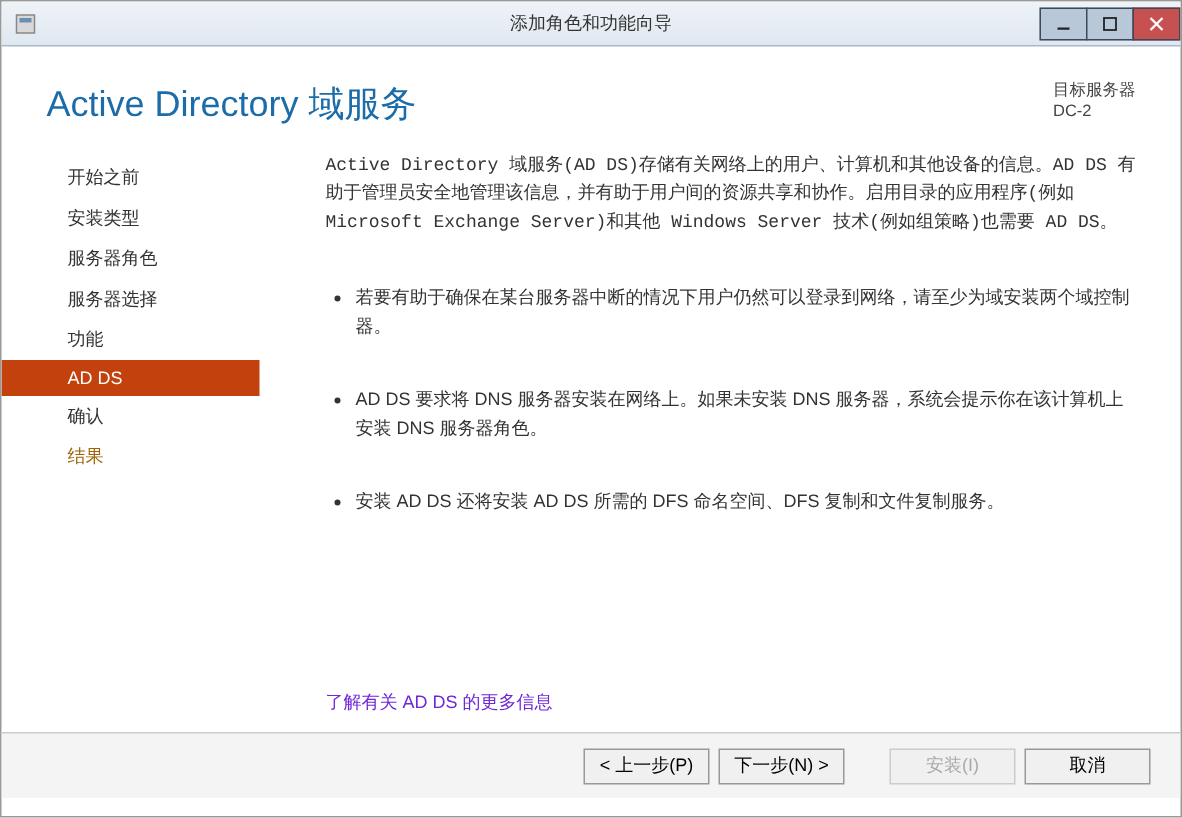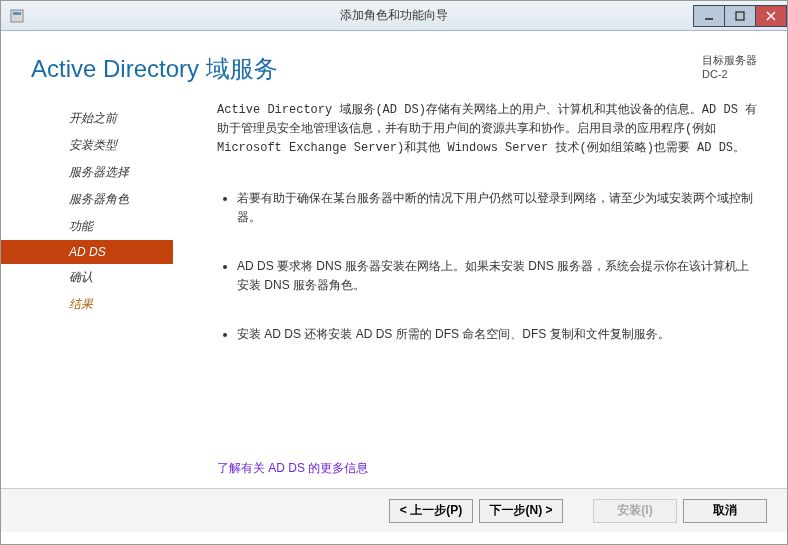--- a/index.html
+++ b/index.html
@@ -72,25 +72,24 @@
   }
   .content {
     display: flex;
     height: 395px;
   }
   .sidebar {
     width: 172px;
     padding-top: 12px;
   }
   .sidebar-item {
-    padding: 5px 0 5px 68px;
+    padding: 5px 0 5px 44px;
     font-size: 12px;
     color: #333;
     cursor: pointer;
-    font-style: italic;
   }
   .sidebar-item.selected {
     background: #c2410c;
     color: #fff;
   }
   .sidebar-item.disabled {
     color: #a16207;
   }
   .main {
     flex: 1;
@@ -120,21 +119,20 @@
     background: #f4f4f4;
   }
   .footer-btn {
     min-width: 84px;
     height: 24px;
     font-size: 12px;
     background: #f0f0f0;
     border: 1px solid #999;
     cursor: pointer;
     padding: 0 8px;
-    font-weight: bold;
   }
   .footer-btn:disabled {
     color: #aaa;
     border-color: #ccc;
     cursor: default;
   }
   .gap { width: 18px; }
 </style>
 </head>
 <body>
@@ -172,22 +170,22 @@
   <div class="target-server">
     <div>目标服务器</div>
     <div>DC-2</div>
   </div>
 </div>
 
 <div class="content">
   <div class="sidebar">
     <div class="sidebar-item">开始之前</div>
     <div class="sidebar-item">安装类型</div>
+    <div class="sidebar-item">服务器角色</div>
     <div class="sidebar-item">服务器选择</div>
-    <div class="sidebar-item">服务器角色</div>
     <div class="sidebar-item">功能</div>
     <div class="sidebar-item selected">AD DS</div>
     <div class="sidebar-item">确认</div>
     <div class="sidebar-item disabled">结果</div>
   </div>
 
   <div class="main">
     <p class="intro">Active Directory 域服务(AD DS)存储有关网络上的用户、计算机和其他设备的信息。AD DS 有助于管理员安全地管理该信息，并有助于用户间的资源共享和协作。启用目录的应用程序(例如 Microsoft Exchange Server)和其他 Windows Server 技术(例如组策略)也需要 AD DS。</p>
     <ul class="bullets">
       <li>若要有助于确保在某台服务器中断的情况下用户仍然可以登录到网络，请至少为域安装两个域控制器。</li>

